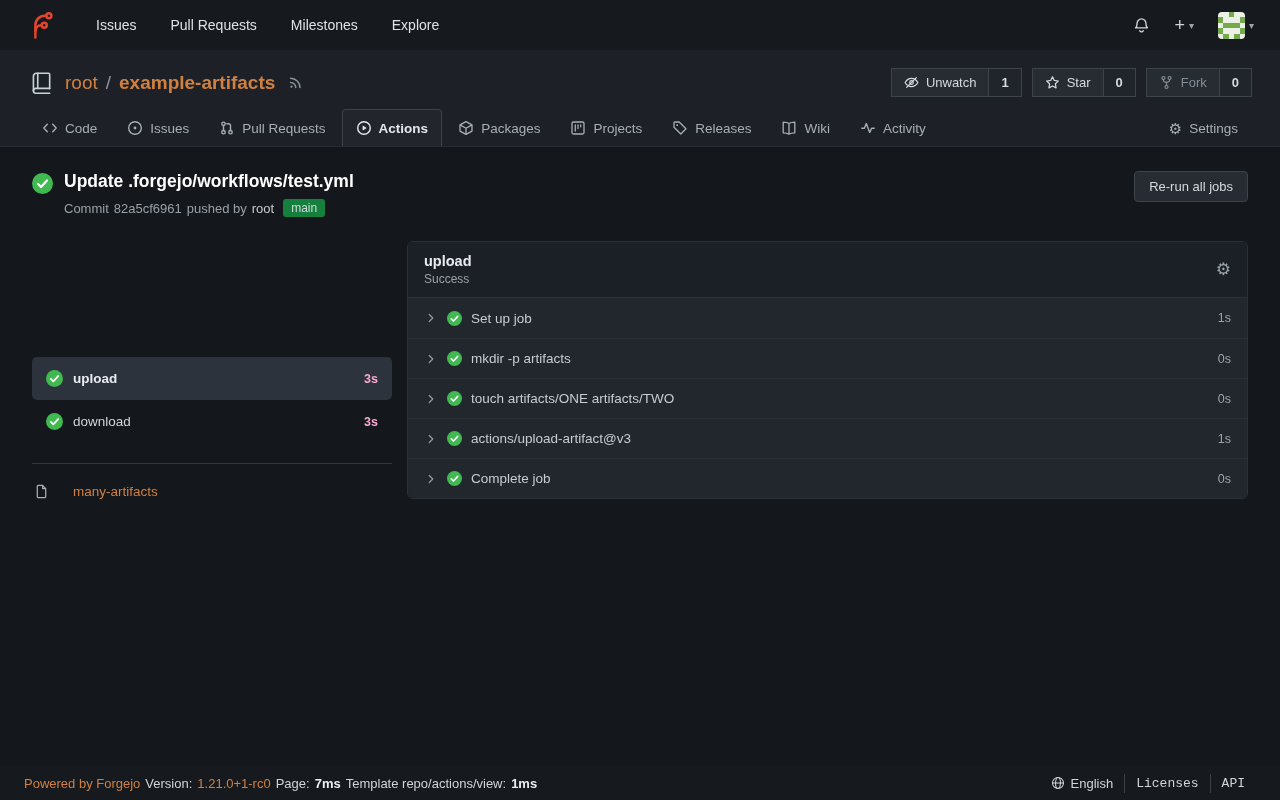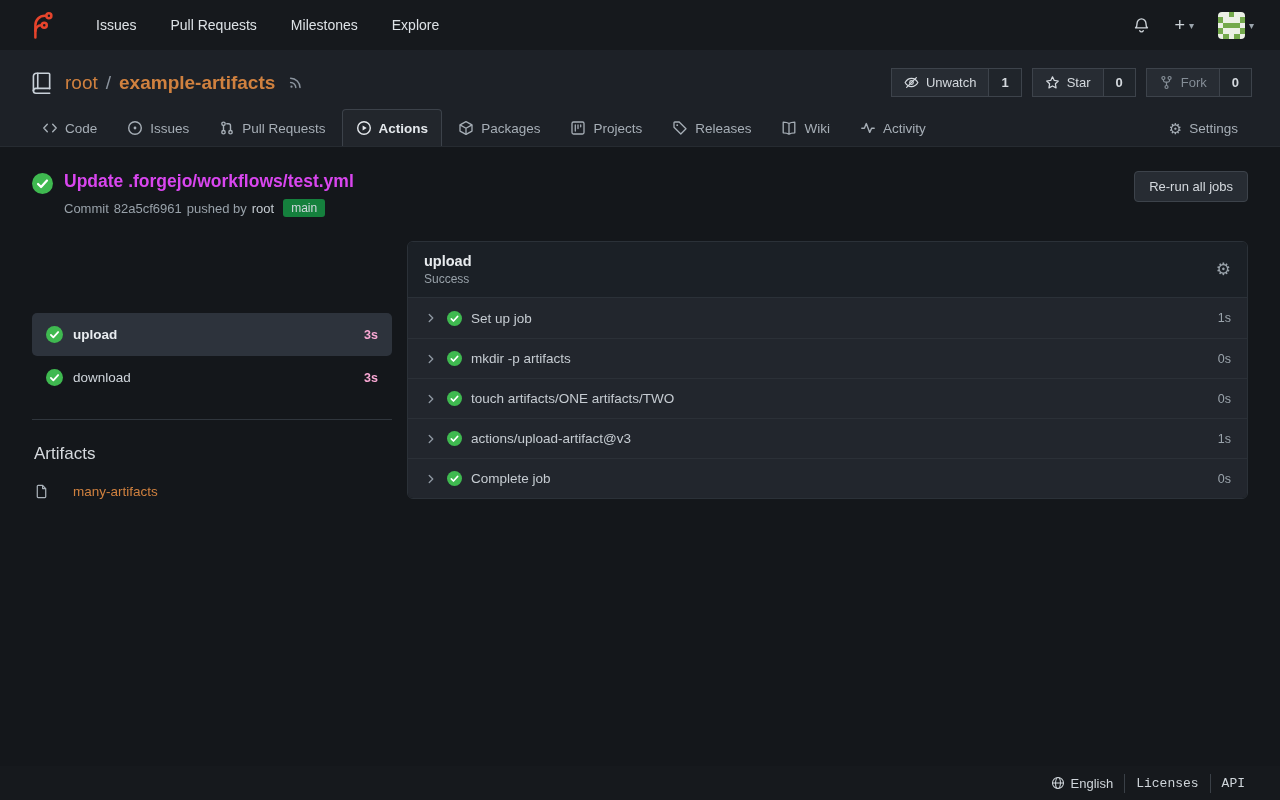--- a/index.html
+++ b/index.html
@@ -53,21 +53,21 @@
   .tab svg { width: 16px; height: 16px; }
   .tab .uni { font-size: 15px; line-height: 1; }
   .tab.active { background: #22262c; border-color: #3c424a; color: #e4e8ec; font-weight: 600; }
   .tab-spacer { flex: 1; }
 
   
   .content { flex: 1; padding: 24px 32px 0; overflow: hidden; }
   .run-header { display: flex; align-items: flex-start; }
   .run-title-group { display: flex; gap: 11px; }
   .check-lg { width: 21px; height: 21px; flex-shrink: 0; margin-top: 2px; }
-  .run-title { font-size: 17.5px; font-weight: 700; color: #d946ef; text-align: center; }
+  .run-title { font-size: 17.5px; font-weight: 700; color: #ffffff; text-align: center; }
   .run-sub { margin-top: 7px; font-size: 13px; color: #98a1a9; display: flex; align-items: center; gap: 5px; }
   .run-sub .author { color: #c6ccd2; }
   .branch-badge { background: #15803d; color: #cfd6dc; font-size: 12px; padding: 2px 8px; border-radius: 3px; margin-left: 4px; }
   .rerun-btn { margin-left: auto; background: #272c33; border: 1px solid #3d434b; color: #d4d9de; font-size: 13px; padding: 7px 14px; border-radius: 4px; font-family: inherit; cursor: pointer; }
 
   .run-body { display: flex; gap: 15px; margin-top: 24px; align-items: flex-end; }
   .jobs-col { width: 360px; flex-shrink: 0; }
   .job-item { display: flex; align-items: center; gap: 10px; padding: 13px 14px; border-radius: 5px; font-size: 13.5px; color: #cfd5db; font-weight: 500; cursor: pointer; }
   .job-item.selected { background: #2d333c; color: #e8ecf0; font-weight: 700; }
   .check-sm { width: 17px; height: 17px; flex-shrink: 0; }
@@ -316,21 +316,20 @@
       </div>
       <div class="job-item">
         <svg class="check-sm" viewBox="0 0 16 16">
           <circle cx="8" cy="8" r="8" fill="#3fb950"></circle>
           <path d="M4.6 8.4l2.3 2.3 4.5-5" fill="none" stroke="#ffffff" stroke-width="1.7" stroke-linecap="round" stroke-linejoin="round"></path>
         </svg>
         <span>download</span>
         <span class="job-dur">3s</span>
       </div>
       <hr class="jobs-divider">
-      <h3 class="artifacts-heading">Artifacts</h3>
       <a class="artifact-link">
         <svg viewBox="0 0 16 16" fill="none" stroke="currentColor" stroke-width="1.3" stroke-linejoin="round">
           <path d="M3.5 2.3a.8.8 0 0 1 .8-.8h4.9l3.3 3.4v8.8a.8.8 0 0 1-.8.8H4.3a.8.8 0 0 1-.8-.8V2.3z"></path>
           <path d="M9.2 1.5v3.4h3.3"></path>
         </svg>
         <span>many-artifacts</span>
       </a>
     </aside>
 
     <section class="job-panel">
@@ -403,20 +402,29 @@
           <span class="step-dur">0s</span>
         </div>
 
       </div>
     </section>
 
   </div>
 </main>
 
 <footer class="footer">
+  <div class="footer-left">
+    <a class="orange">Powered by Forgejo</a>
+    <span>Version:</span>
+    <a class="orange">1.21.0+1-rc0</a>
+    <span>Page:</span>
+    <b>7ms</b>
+    <span>Template repo/actions/view:</span>
+    <b>1ms</b>
+  </div>
   <div class="footer-right">
     <a class="f-item">
       <svg viewBox="0 0 16 16" fill="none" stroke="currentColor" stroke-width="1.2">
         <circle cx="8" cy="8" r="6.3"></circle>
           <ellipse cx="8" cy="8" rx="2.8" ry="6.3"></ellipse>
           <path d="M1.7 8h12.6"></path>
       </svg>
       <span>English</span>
     </a>
     <a class="f-item f-sep">Licenses</a>

